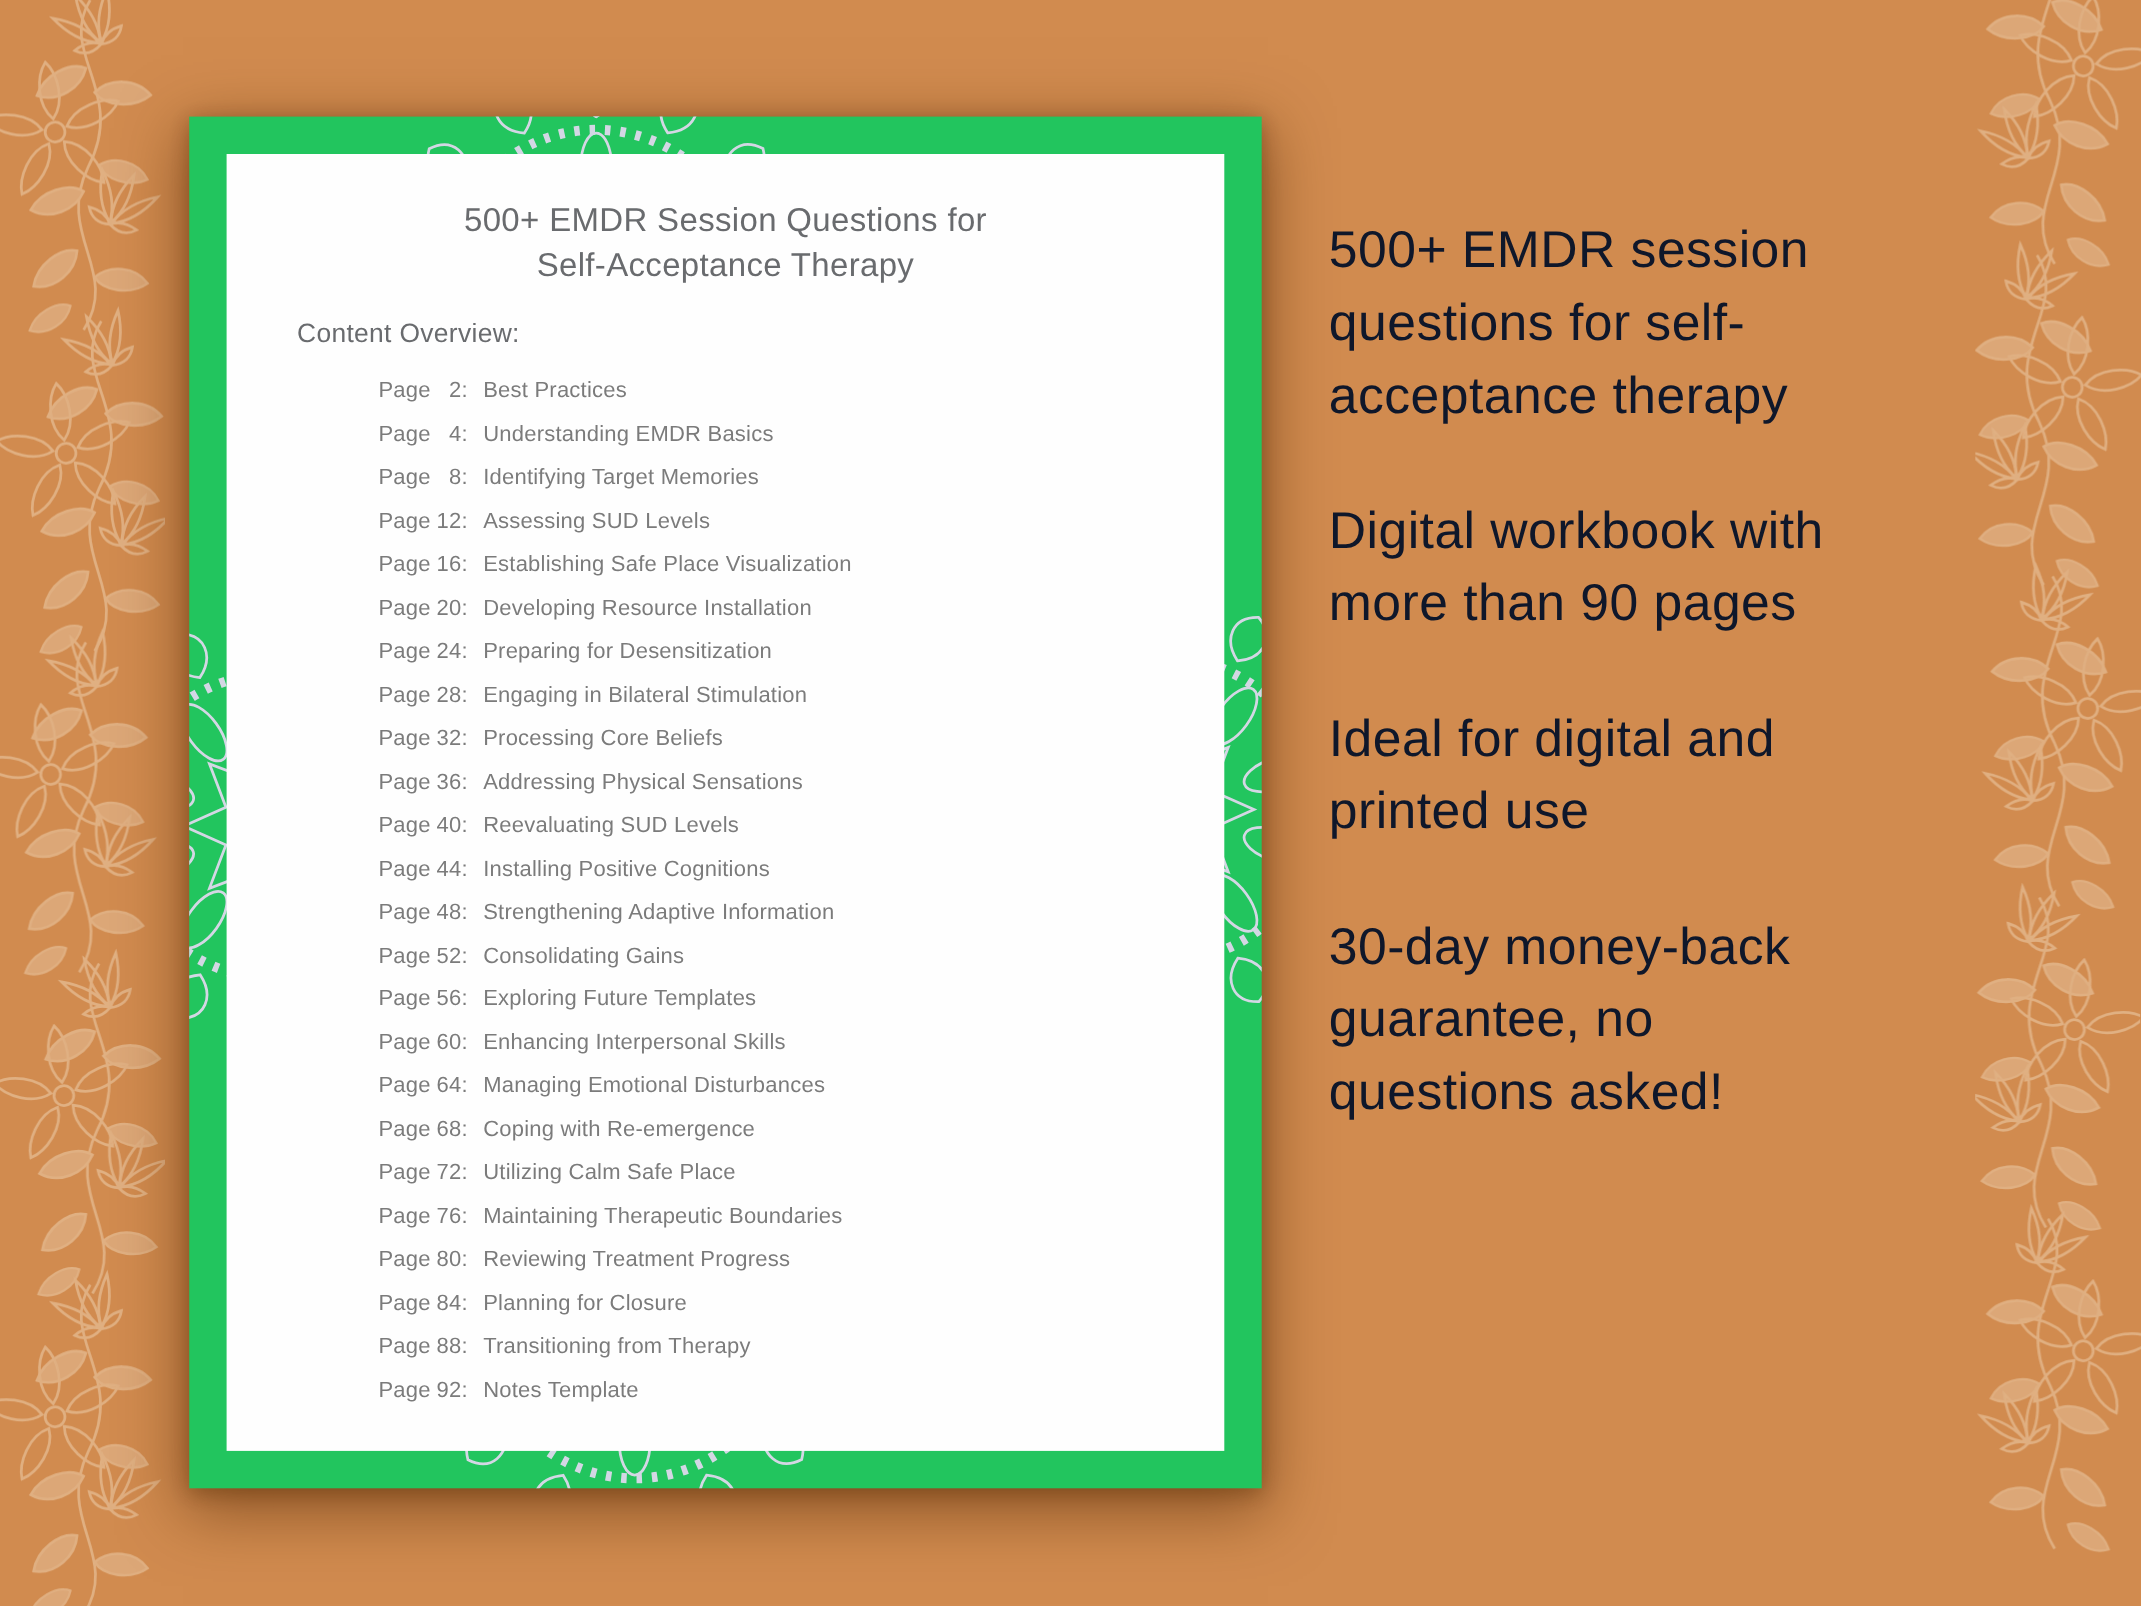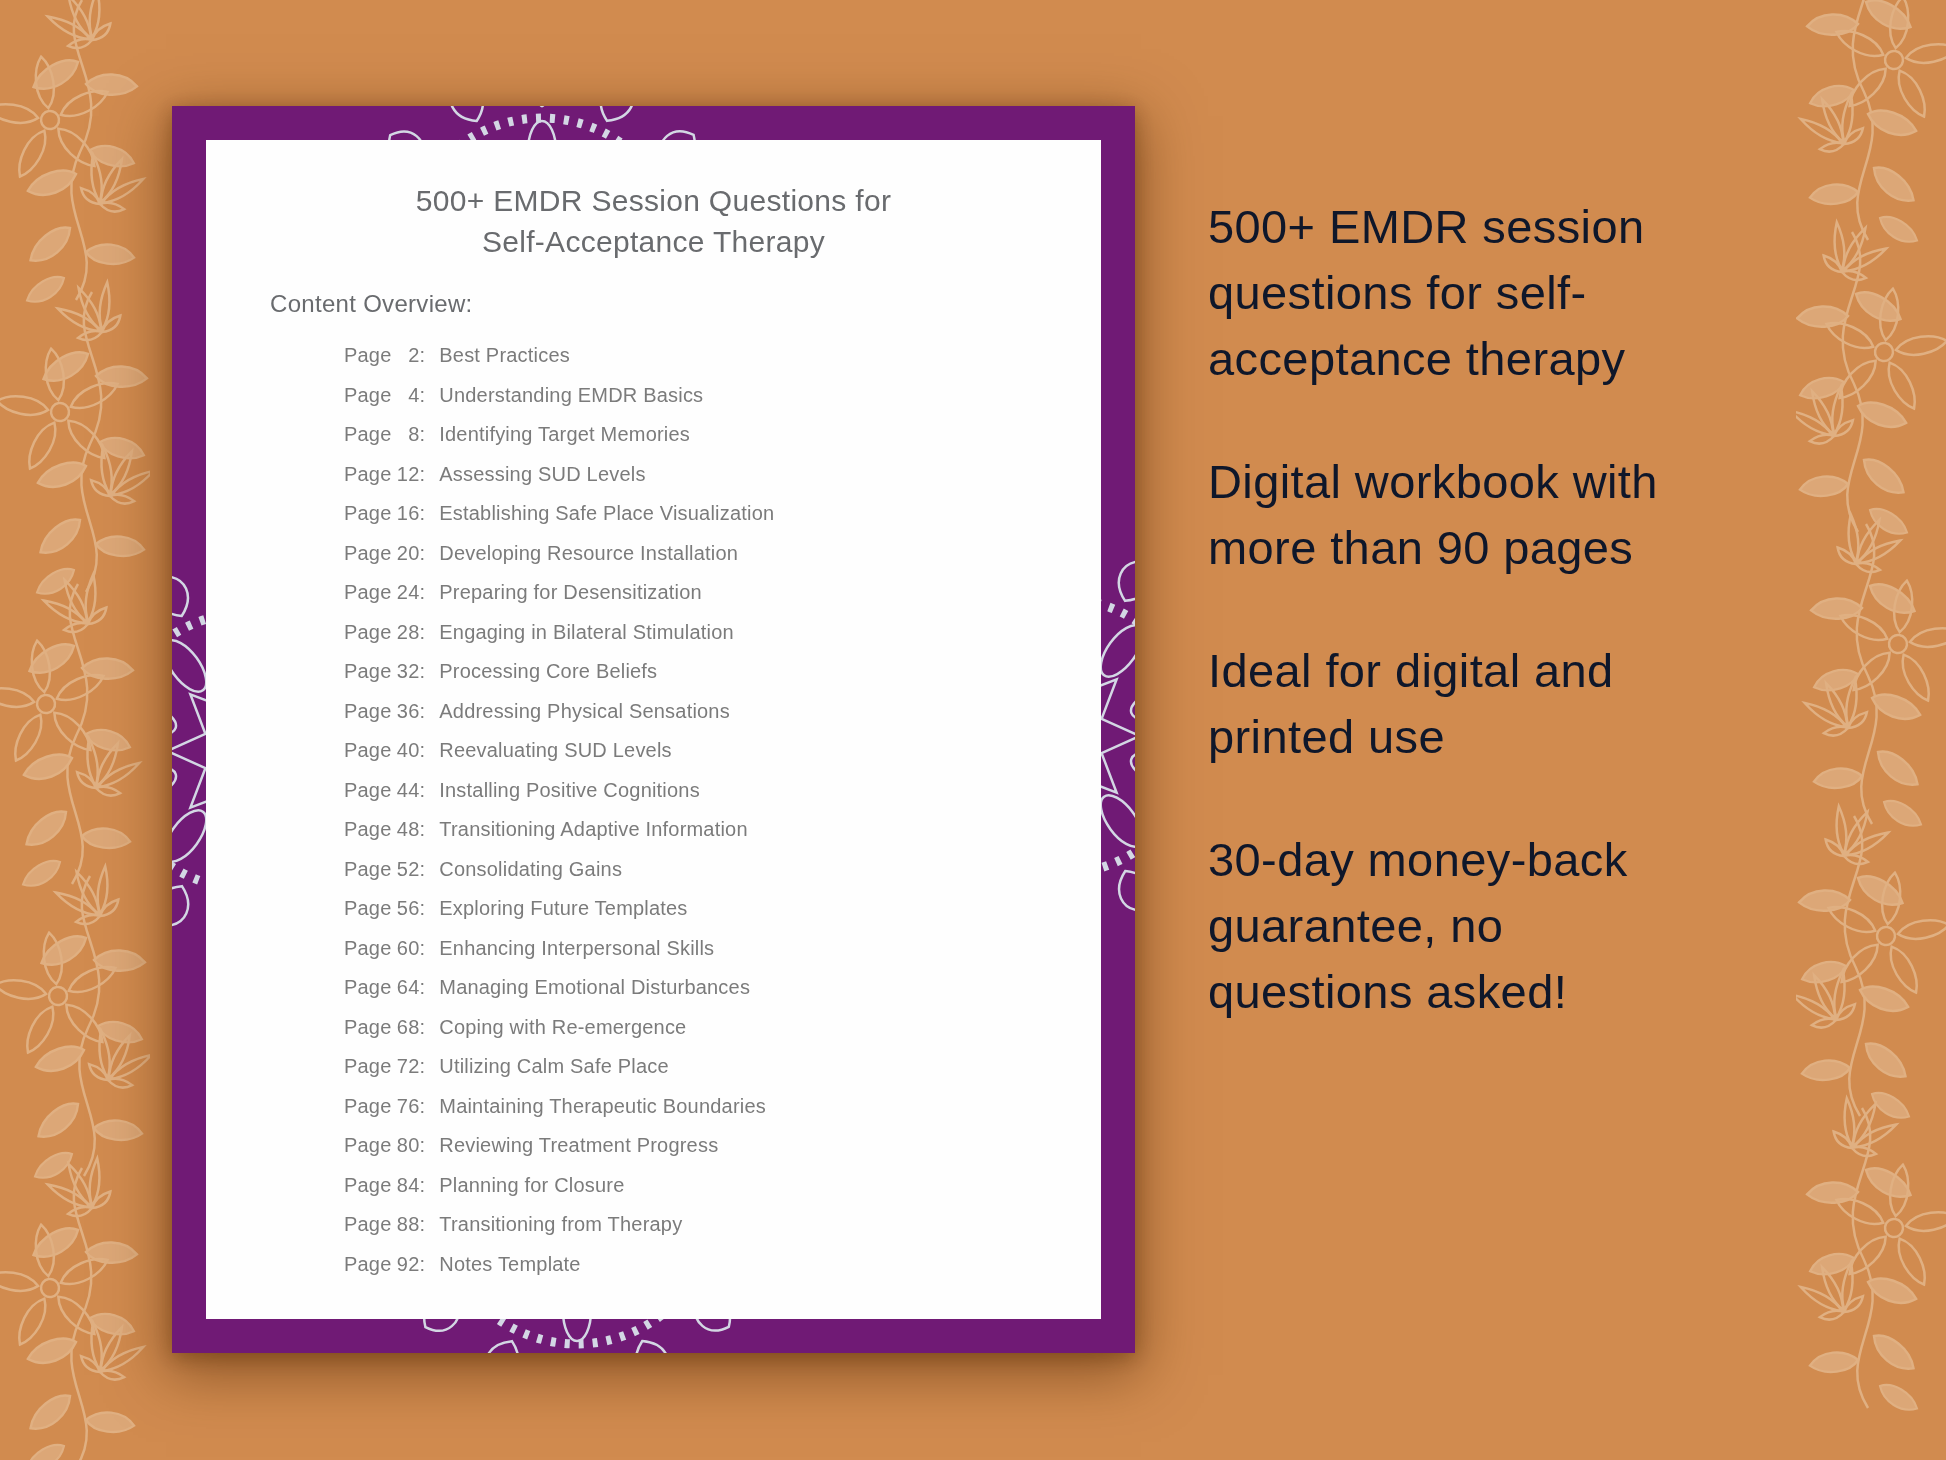--- a/index.html
+++ b/index.html
@@ -142,21 +142,21 @@
   <svg class="vine right" viewBox="0 0 150 1460" width="150" height="1460">
     <g stroke="#e4b98f" fill="#dfae81" opacity="0.8" stroke-width="2.5">
       <use href="#vine-motif" transform="translate(-4,-60)"></use>
       <use href="#vine-motif" transform="translate(6,232)"></use>
       <use href="#vine-motif" transform="translate(-8,524)"></use>
       <use href="#vine-motif" transform="translate(4,816)"></use>
       <use href="#vine-motif" transform="translate(-4,1108)"></use>
     </g>
   </svg>
 
-  <div class="card" style="background: #701a75;">
+  <div class="card" style="background: #22c55e; padding-left: 12px;">
 
     <svg class="mandala m-top" viewBox="-200 -200 400 400">
         <g stroke="#d3d7e4">
           <use href="#mandala-sym"></use>
         </g>
       </svg>
     <svg class="mandala m-bottom" viewBox="-200 -200 400 400">
         <g stroke="#d3d7e4">
           <use href="#mandala-sym"></use>
         </g>
@@ -260,21 +260,21 @@
     <span class="pg-word">Page</span>
     <span class="pg-num">44</span>
     <span class="pg-colon">:</span>
     <span class="pg-title">Installing Positive Cognitions</span>
   </div>
 
   <div class="toc-row" style="color: rgb(123, 123, 123);">
     <span class="pg-word">Page</span>
     <span class="pg-num">48</span>
     <span class="pg-colon">:</span>
-    <span class="pg-title">Transitioning Adaptive Information</span>
+    <span class="pg-title">Strengthening Adaptive Information</span>
   </div>
 
   <div class="toc-row" style="color: rgb(123, 123, 123);">
     <span class="pg-word">Page</span>
     <span class="pg-num">52</span>
     <span class="pg-colon">:</span>
     <span class="pg-title">Consolidating Gains</span>
   </div>
 
   <div class="toc-row" style="color: rgb(123, 123, 123);">

